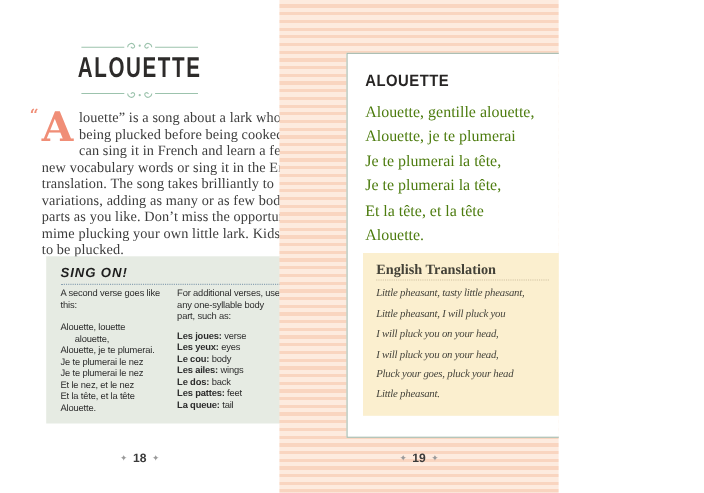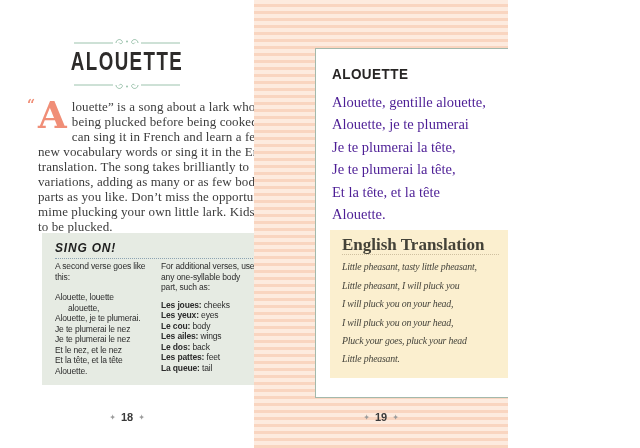--- a/index.html
+++ b/index.html
@@ -61,27 +61,27 @@
   .lyric-card {
     position:absolute; left:61px; top:48px; width:212px; height:350px;
     box-sizing:border-box; background:#ffffff; border:1px solid #a3b9ac;
     padding:17px 14px 20px 16px;
   }
   .card-title {
     margin:0 0 9px 0; font-family:"Liberation Sans", sans-serif;
     font-size:15px; line-height:16px; font-weight:700; letter-spacing:0.5px;
     color:#272524; transform:scaleX(0.9); transform-origin:left center;
   }
-  .lyrics { font-size:14.5px; line-height:22.4px; color:#4c1d95; }
+  .lyrics { font-size:14.5px; line-height:22.4px; color:#4d7c0f; }
   .lyrics div { white-space:nowrap; }
   .trans-box {
     box-sizing:border-box; width:179px; margin-left:-2px; margin-top:5px;
     background:#fbefcf; padding:8px 10px 9px 12px;
   }
-  .trans-title { margin:0; font-size:17px; line-height:13px; font-weight:700; color:#444238; }
+  .trans-title { margin:0; font-size:13px; line-height:13px; font-weight:700; color:#444238; }
   .trans-divider { border-bottom:1px dotted #cfc0a0; margin-top:3px; margin-bottom:3px; }
   .trans-lines { font-style:italic; font-size:9.8px; line-height:18.4px; color:#45443c; letter-spacing:-0.2px; }
   .trans-lines div { white-space:nowrap; }
 </style>
 </head>
 <body>
 
 <div class="spread">
 
   <section class="page page-left">
@@ -137,21 +137,21 @@
             </div>
         </div>
         <div class="sing-col sing-col-right">
           <div class="sing-intro">
               <div>For additional verses, use</div>
               <div>any one-syllable body</div>
               <div>part, such as:</div>
             </div>
           <div class="term-list">
 
-          <div class="term-line"><b class="term-fr">Les joues:</b> <span class="term-en">cheeks</span></div>
+          <div class="term-line"><b class="term-fr">Les joues:</b> <span class="term-en">verse</span></div>
               <div class="term-line"><b class="term-fr">Les yeux:</b> <span class="term-en">eyes</span></div>
               <div class="term-line"><b class="term-fr">Le cou:</b> <span class="term-en">body</span></div>
               <div class="term-line"><b class="term-fr">Les ailes:</b> <span class="term-en">wings</span></div>
               <div class="term-line"><b class="term-fr">Le dos:</b> <span class="term-en">back</span></div>
               <div class="term-line"><b class="term-fr">Les pattes:</b> <span class="term-en">feet</span></div>
               <div class="term-line"><b class="term-fr">La queue:</b> <span class="term-en">tail</span></div>
             </div>
         </div>
       </div>
     </aside>

